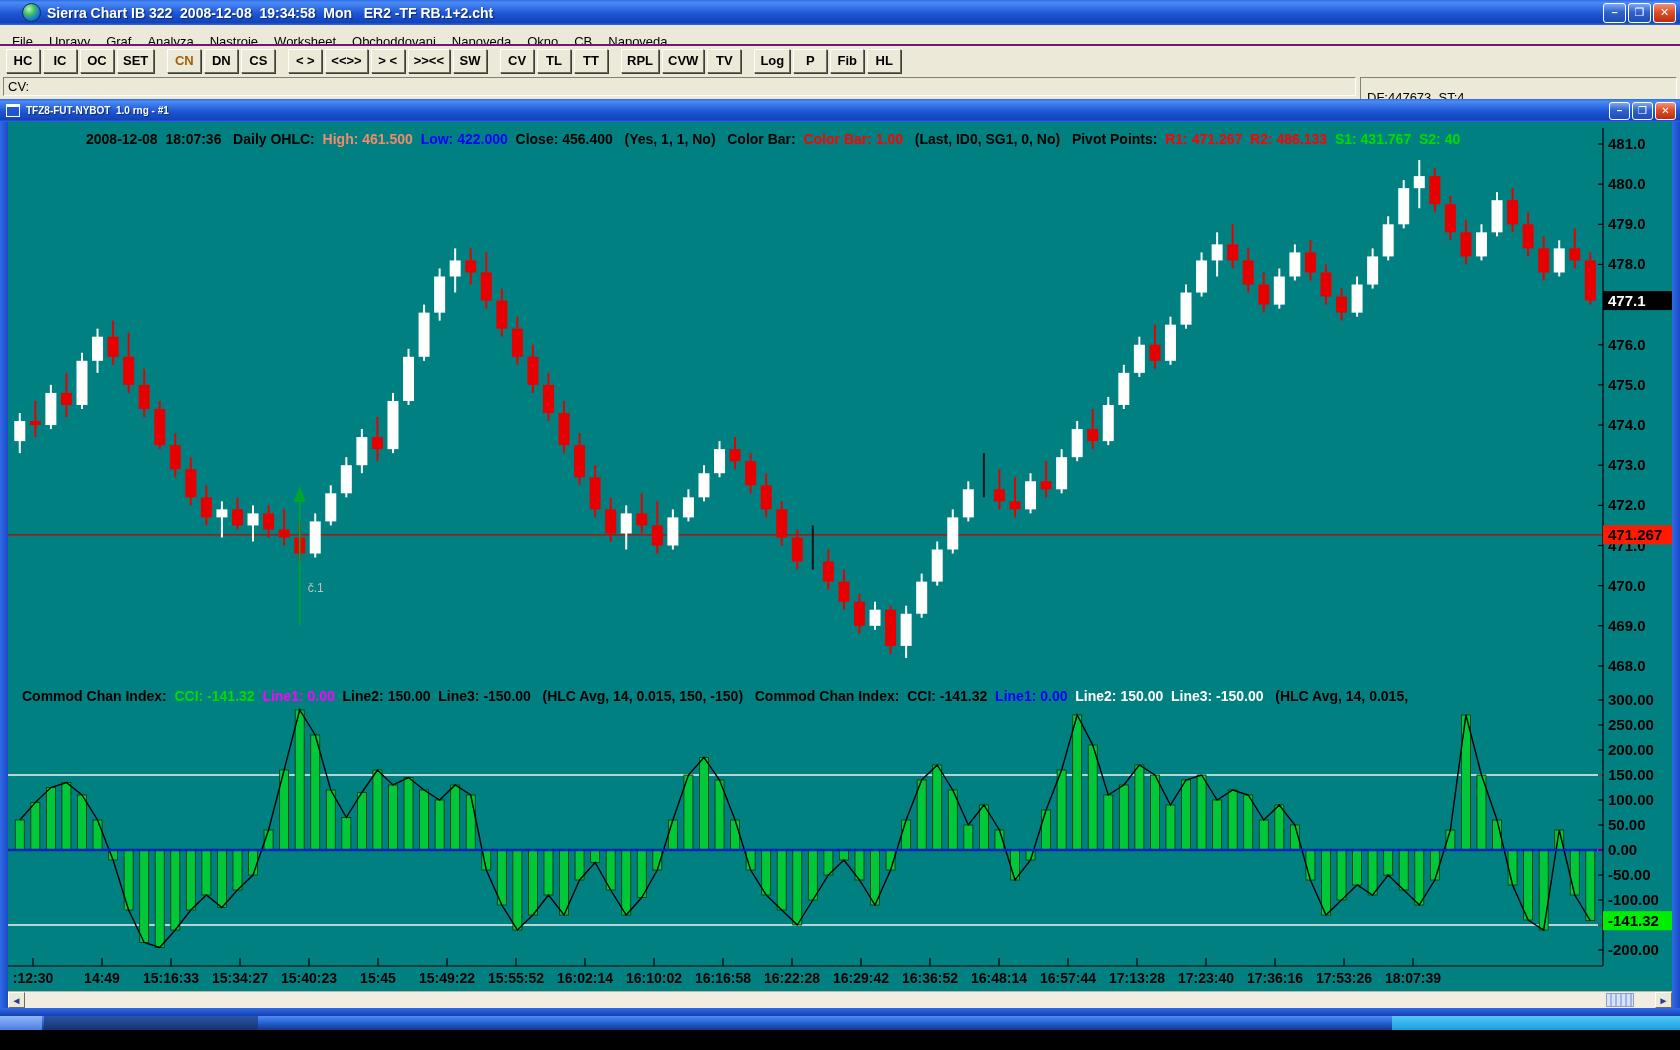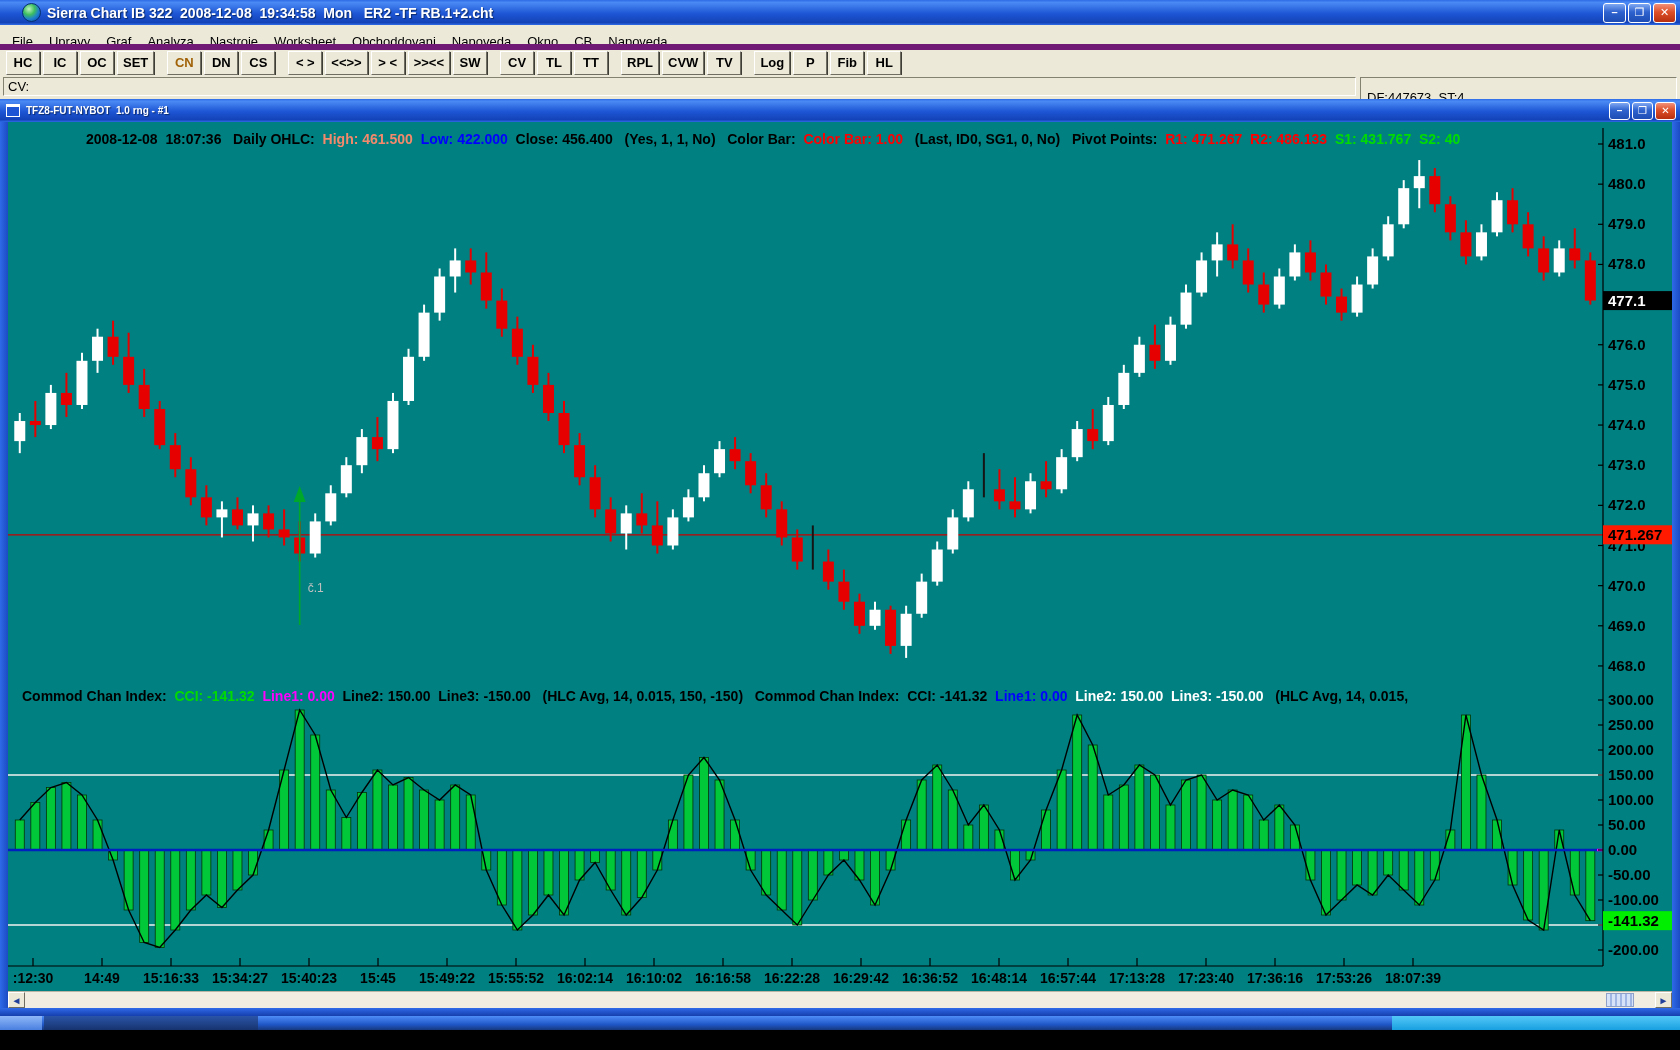--- a/index.html
+++ b/index.html
@@ -17,21 +17,21 @@
     text-shadow:1px 1px 1px #0A2A6A;}
   .winbtns{margin-left:auto;display:flex;gap:2px;padding-right:4px;}
   .wb{width:21px;height:18px;border-radius:3px;border:1px solid #fff;display:flex;align-items:center;
     justify-content:center;color:#fff;font-size:11px;font-weight:bold;line-height:1;
     background:linear-gradient(180deg,#7FA8F2,#2E62CE 45%,#1E4DB4);}
   .wb.close{background:linear-gradient(180deg,#F2917A,#DD4F28 45%,#B83010);}
   .menubar{position:absolute;left:0;top:25px;width:1680px;height:33px;background:#ECE9D8;
     display:flex;align-items:center;padding-left:4px;box-sizing:border-box;border-bottom:1px solid #D9D5C3;}
   .menu-item{font-size:13px;color:#000;padding:1px 8px;white-space:pre;}
   .toolbar{position:absolute;left:0;top:44px;width:1680px;height:31px;background:#ECE9D8;
-    display:flex;align-items:center;gap:13px;padding-left:6px;box-sizing:border-box;border-top:6px solid #701a75;}
+    display:flex;align-items:center;gap:13px;padding-left:6px;box-sizing:border-box;border-top:2px solid #701a75;}
   .tb-group{display:flex;gap:3px;}
   .tb-btn{height:24px;min-width:34px;padding:0 5px;font:bold 13px "Liberation Sans","DejaVu Sans",sans-serif;
     color:#000;background:#ECE9D8;border:1px solid;border-color:#FFFFFF #6F6D61 #6F6D61 #FFFFFF;
     box-shadow:1px 1px 0 #3E3D36;white-space:pre;}
   .tb-btn.disabled{color:#a16207;}
   .cvrow{position:absolute;left:0;top:75px;width:1680px;height:24px;background:#ECE9D8;}
   .cvfield{position:absolute;left:3px;top:2px;width:1353px;height:19px;box-sizing:border-box;
     background:#ECE9D8;border:1px solid;border-color:#83816F #FFF #FFF #83816F;
     font-size:13px;padding:1px 4px;white-space:pre;}
   .dfpanel{position:absolute;left:1360px;top:2px;right:3px;height:19px;box-sizing:border-box;

